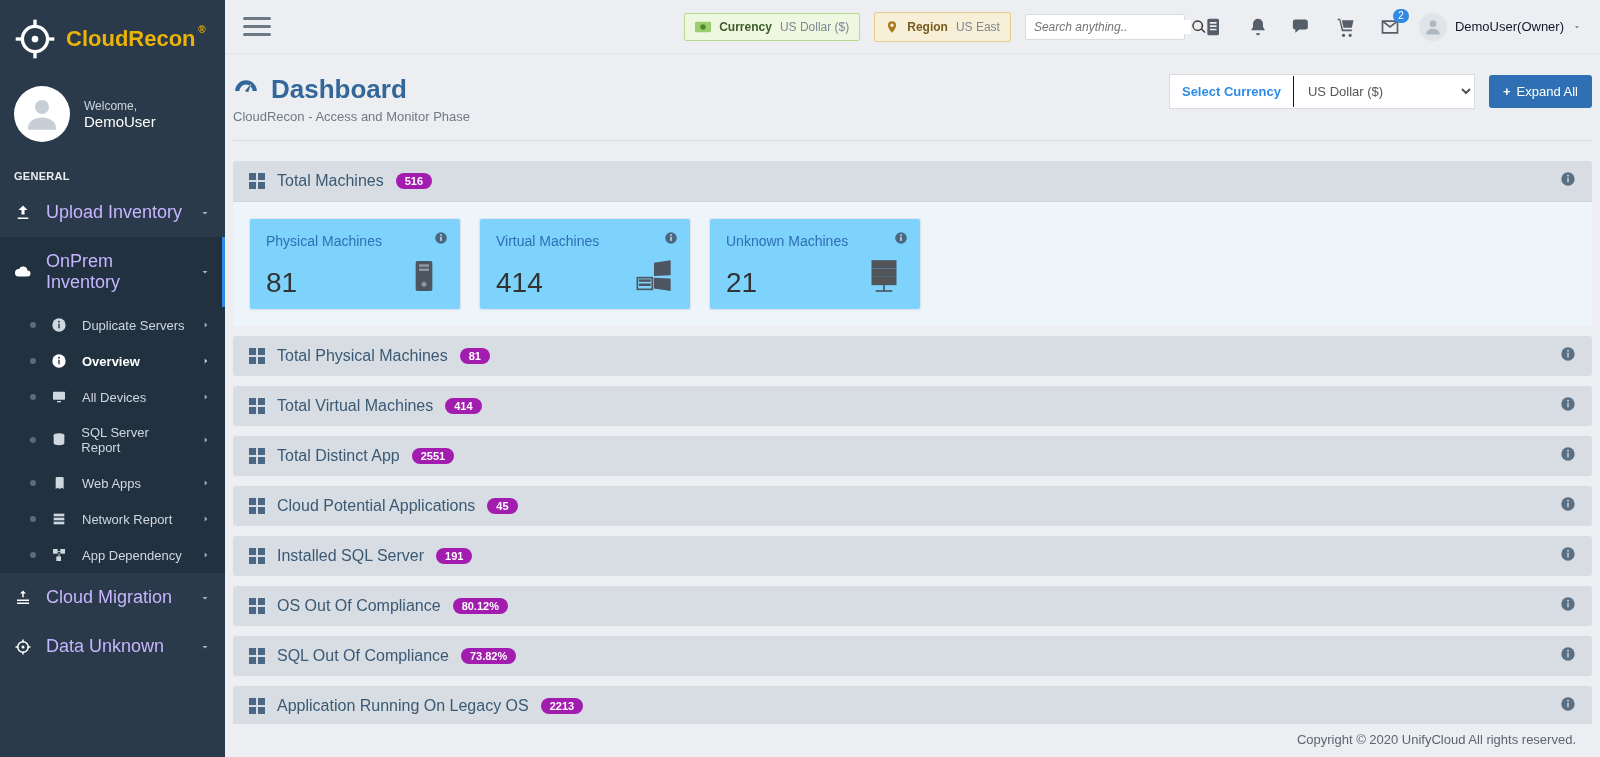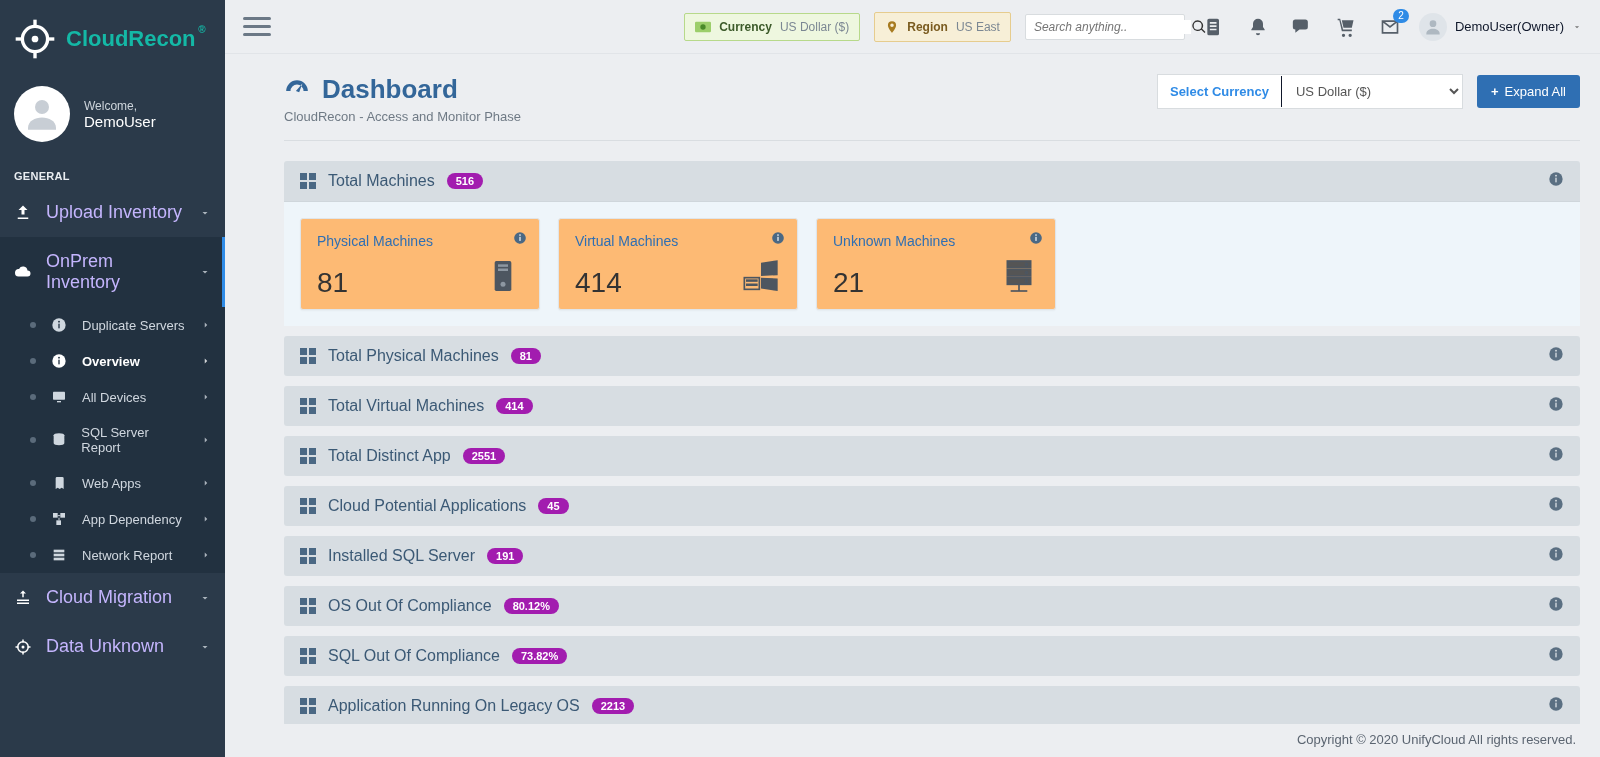--- a/index.html
+++ b/index.html
@@ -3,21 +3,21 @@
 <meta charset="utf-8">
 <style>
 * { box-sizing: border-box; margin: 0; padding: 0; }
 body { font-family: "Segoe UI", Arial, sans-serif; font-size: 14px; color: #444; background: #eceef1; overflow: hidden; }
 .app { display: flex; width: 1600px; height: 757px; position: relative; }
 
 
 .sidebar { width: 225px; background: #2b3a4a; color: #d8dde3; display: flex; flex-direction: column; flex: 0 0 225px; }
 .logo { display: flex; align-items: center; gap: 10px; padding: 18px 14px; }
 .logo-mark { width: 42px; height: 42px; }
-.logo-text { font-size: 22px; font-weight: 600; color: #14b8a6; position: relative; }
+.logo-text { font-size: 22px; font-weight: 600; color: #eab308; position: relative; }
 .logo-text sup { font-size: 10px; position: absolute; top: -2px; right: -10px; }
 
 .profile { display: flex; align-items: center; gap: 14px; padding: 8px 14px 14px; }
 .avatar-lg { width: 56px; height: 56px; border-radius: 50%; background: #fff; display:flex;align-items:center;justify-content:center; }
 .avatar-lg svg { width: 42px; height: 42px; fill: #c8ced5; }
 .welcome small { display:block; font-size: 12px; color:#cdd4db; }
 .welcome .uname { font-size: 15px; color:#fff; }
 
 .sect-label { font-size: 11px; font-weight: 700; color: #e9edf1; padding: 14px 14px 6px; letter-spacing: .3px; }
 
@@ -52,21 +52,21 @@
 .tb-ico { width:30px; height:30px; display:flex; align-items:center; justify-content:center; color:#565f69; cursor:pointer; position:relative; }
 .tb-ico svg { width:20px; height:20px; fill:currentColor; }
 .badge-dot { position:absolute; top:-3px; right:-4px; background:#2f8be6; color:#fff; font-size:10px; border-radius:8px; padding:1px 5px; line-height:12px; }
 
 .userbox { display:flex; align-items:center; gap:8px; cursor:pointer; }
 .avatar-sm { width:28px;height:28px;border-radius:50%;background:#dfe4e9;display:flex;align-items:center;justify-content:center; }
 .avatar-sm svg{width:20px;height:20px;fill:#aeb8c1;}
 .userbox .nm { font-size:13px; color:#0f172a; }
 
 
-.content { flex:1; overflow:auto; padding: 20px 20px 4px; background:#eceef1;margin-left:39px; }
+.content { flex:1; overflow:auto; padding: 20px 8px 4px; background:#eceef1; }
 .page-head { display:flex; align-items:flex-start; }
 .page-head h1 { display:flex; align-items:center; gap:12px; color:#336699; font-size:26px; font-weight:600; }
 .page-head .sub { background:none; color:#6f7a85; font-size:13px; margin-top:4px; }
 .head-right { margin-left:auto; display:flex; align-items:center; gap:14px; }
 .cur-sel { display:flex; align-items:center; border:1px solid #d8dcdf; background:#fff; }
 .cur-sel .t { color:#2f8be6; font-weight:600; font-size:13px; padding:8px 12px; border-right:1px solid #0f172a; }
 .cur-sel select { border:0; padding:8px 10px; font-size:13px; color:#555; width:180px; outline:0; background:#fff; }
 .btn-expand { background:#2f6fb3; color:#fff; border:0; padding:9px 14px; font-size:13px; border-radius:3px; cursor:pointer; display:flex; align-items:center; gap:6px; }
 .btn-expand .plus{font-weight:700;}
 
@@ -76,21 +76,21 @@
 .panel-head { display:flex; align-items:center; gap:12px; padding:10px 16px; color:#3b5975; font-size:16px; cursor:pointer; }
 .panel-head .grid-ico { width:16px;height:16px; display:grid; grid-template-columns:1fr 1fr; grid-template-rows:1fr 1fr; gap:2px; }
 .panel-head .grid-ico span{background:#4a6884;}
 .panel-head .cnt { background:#a21caf; color:#fff; font-size:11px; font-weight:700; border-radius:10px; padding:2px 9px; }
 .panel-head .info { margin-left:auto; color:#5a6f82; cursor:pointer; }
 .panel-head .info svg{width:16px;height:16px;fill:currentColor;}
 
 .panel.open .panel-body { display:flex; }
 .panel-body { display:none; background:#eef5fa; padding:16px; gap:18px; border-top:1px solid #cfd6db; }
 
-.card { background:#fdba74; border:1px solid #e0e5e9; border-radius:3px; width:240px; padding:14px 16px 10px; position:relative; box-shadow:0 1px 2px rgba(0,0,0,.04); }
+.card { background:#7dd3fc; border:1px solid #e0e5e9; border-radius:3px; width:212px; padding:14px 16px 10px; position:relative; box-shadow:0 1px 2px rgba(0,0,0,.04); }
 .card .ct { color:#2f6fb3; font-size:14px; }
 .card .ci { position:absolute; top:12px; right:12px; color:#4a6884; }
 .card .big { font-size:28px; font-weight:400; color:#333; margin-top:18px; }
 .card .cico { position:absolute; right:14px; bottom:10px; color:#555; }
 .card .cico svg { width:44px; height:40px; fill:#555; }
 
 .footer { text-align:right; padding:8px 24px 10px; color:#5b6571; font-size:13px; background:#eceef1; }
 
 
 .i { display:inline-flex; }
@@ -233,43 +233,43 @@
         <span class="chev i">
             <svg width="10" height="10" viewBox="0 0 24 24" fill="#cdd4db">
               <path d="M9 6l6 6-6 6z"></path>
             </svg>
           </span>
       </div>
       <div class="nav-item">
         <span class="dot"></span>
         <span class="ico i">
             <svg width="16" height="16" viewBox="0 0 24 24" fill="#cfd7df">
+              <rect x="4" y="4" width="16" height="4"></rect>
+              <rect x="4" y="10" width="16" height="4"></rect>
+              <rect x="4" y="16" width="16" height="4"></rect>
+            </svg>
+          </span>
+        <span>Network Report</span>
+        <span class="chev i">
+            <svg width="10" height="10" viewBox="0 0 24 24" fill="#cdd4db">
+              <path d="M9 6l6 6-6 6z"></path>
+            </svg>
+          </span>
+      </div>
+      <div class="nav-item">
+        <span class="dot"></span>
+        <span class="ico i">
+            <svg width="16" height="16" viewBox="0 0 24 24" fill="#cfd7df">
               <rect x="3" y="3" width="7" height="7"></rect>
               <rect x="14" y="3" width="7" height="7"></rect>
               <rect x="8" y="14" width="7" height="7"></rect>
               <path d="M10 7h4M12 10v4" stroke="#cfd7df" stroke-width="1.5"></path>
             </svg>
           </span>
         <span>App Dependency</span>
-        <span class="chev i">
-            <svg width="10" height="10" viewBox="0 0 24 24" fill="#cdd4db">
-              <path d="M9 6l6 6-6 6z"></path>
-            </svg>
-          </span>
-      </div>
-      <div class="nav-item">
-        <span class="dot"></span>
-        <span class="ico i">
-            <svg width="16" height="16" viewBox="0 0 24 24" fill="#cfd7df">
-              <rect x="4" y="4" width="16" height="4"></rect>
-              <rect x="4" y="10" width="16" height="4"></rect>
-              <rect x="4" y="16" width="16" height="4"></rect>
-            </svg>
-          </span>
-        <span>Network Report</span>
         <span class="chev i">
             <svg width="10" height="10" viewBox="0 0 24 24" fill="#cdd4db">
               <path d="M9 6l6 6-6 6z"></path>
             </svg>
           </span>
       </div>
     </div>
 
     <div class="nav-item">
       <span class="ico i">

